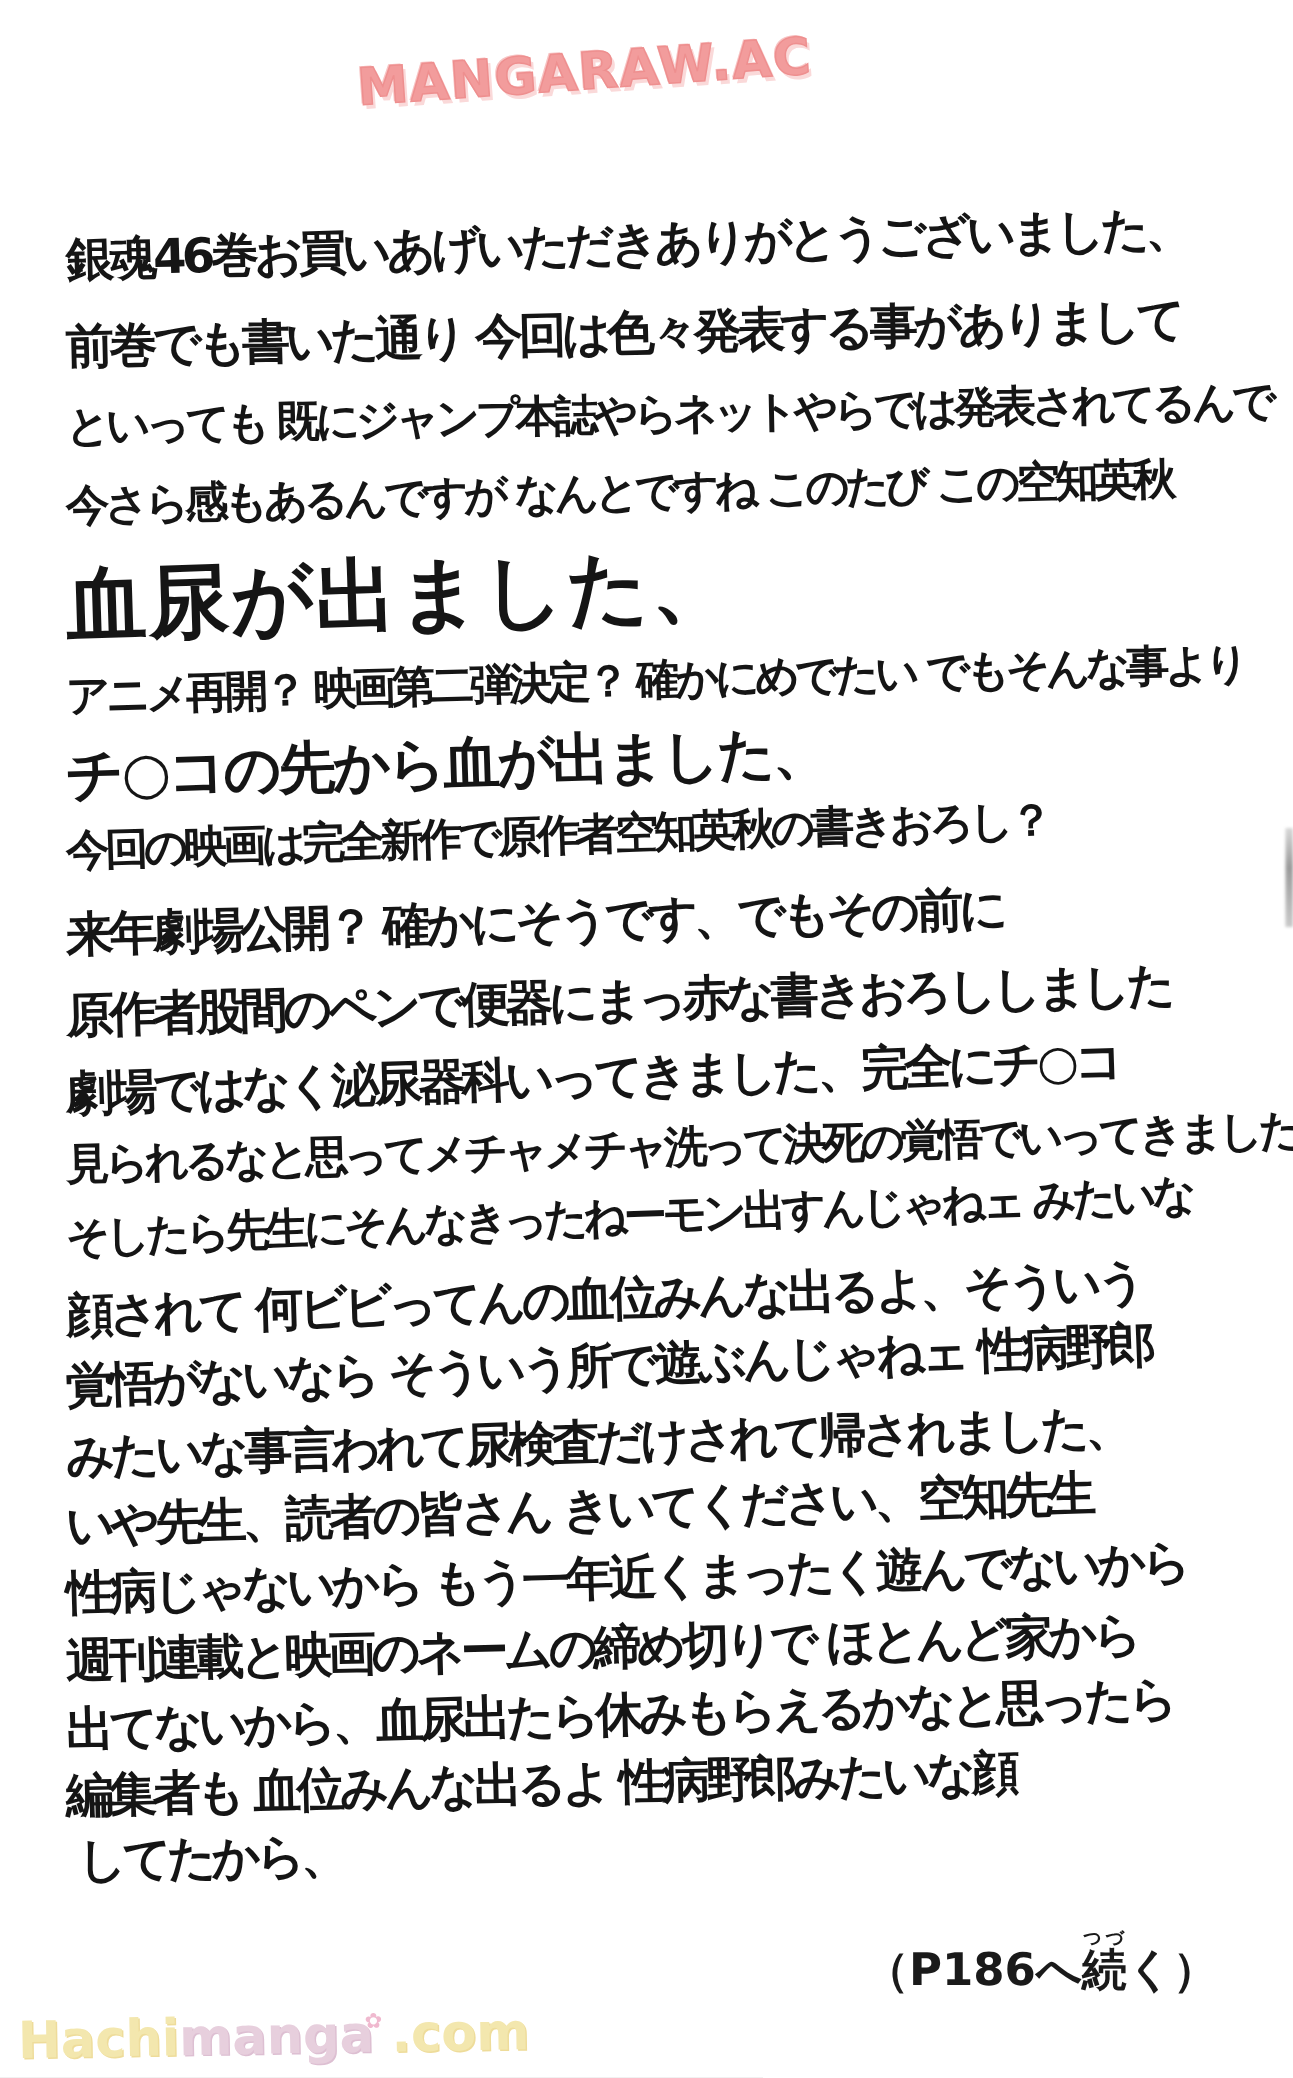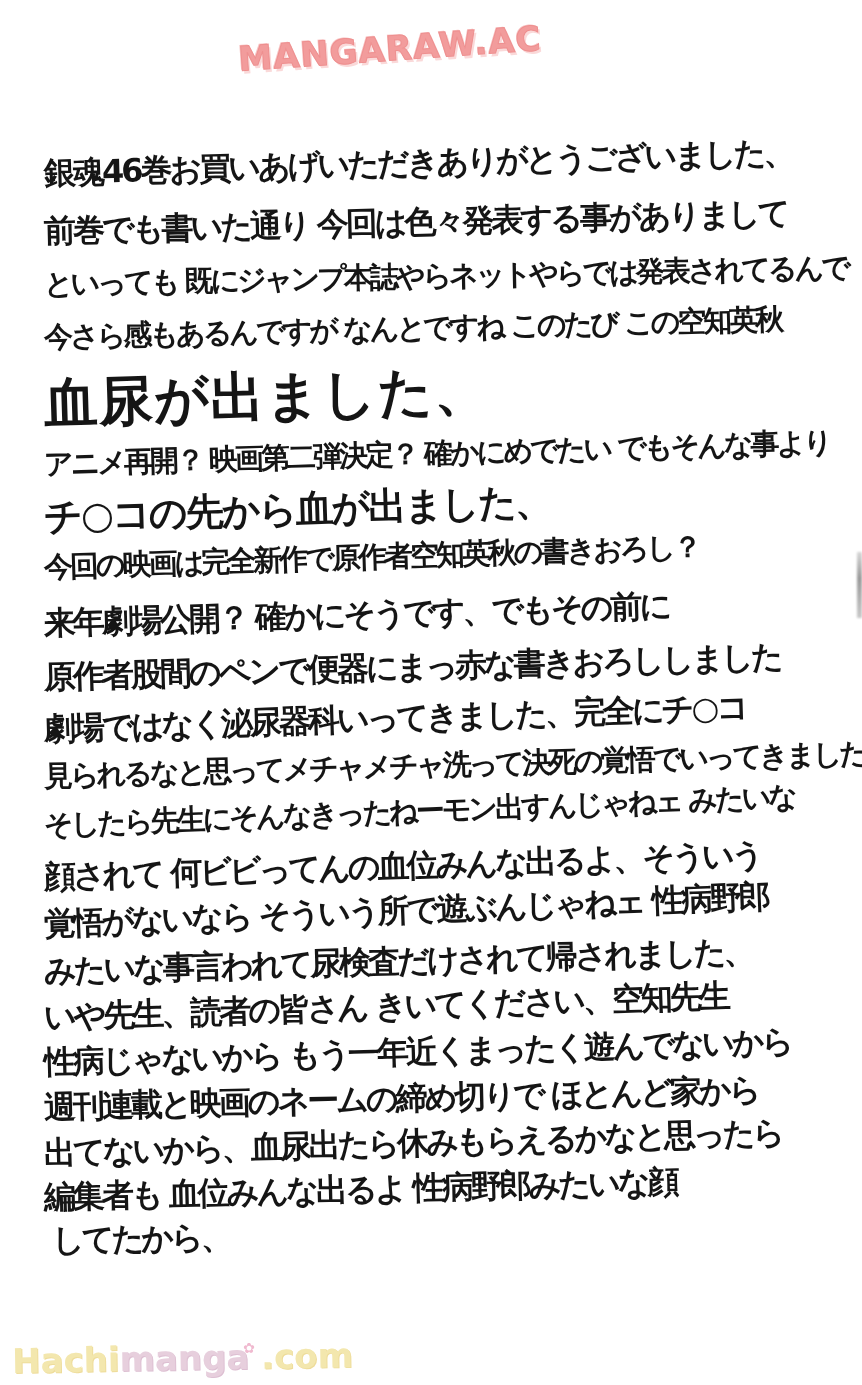--- a/index.html
+++ b/index.html
@@ -128,20 +128,23 @@
     <div class="note-line sz-m ln14">覚悟がないなら そういう所で遊ぶんじゃねェ 性病野郎</div>
     <div class="note-line sz-m ln15">みたいな事言われて尿検査だけされて帰されました、</div>
     <div class="note-line sz-m ln16">いや先生、読者の皆さん きいてください、空知先生</div>
     <div class="note-line sz-m ln17">性病じゃないから もう一年近くまったく遊んでないから</div>
     <div class="note-line sz-m ln18">週刊連載と映画のネームの締め切りで ほとんど家から</div>
     <div class="note-line sz-m ln19">出てないから、血尿出たら休みもらえるかなと思ったら</div>
     <div class="note-line sz-m ln20">編集者も 血位みんな出るよ 性病野郎みたいな顔</div>
     <div class="note-line sz-m ln21">してたから、</div>
   </div>
 
+  <div class="continuation">
+    <span>（P186へ</span><ruby><span>続</span><rt>つづ</rt></ruby><span>く）</span>
+  </div>
 
   <div class="wm-bottom">
     <span class="wm-b-yellow">Hachi</span><span class="wm-b-pink">manga</span><span class="wm-flower">✿</span><span class="wm-b-yellow">.com</span>
   </div>
 
   <div class="edge-artifact"></div>
 
 </div>
 
 </body></html>

